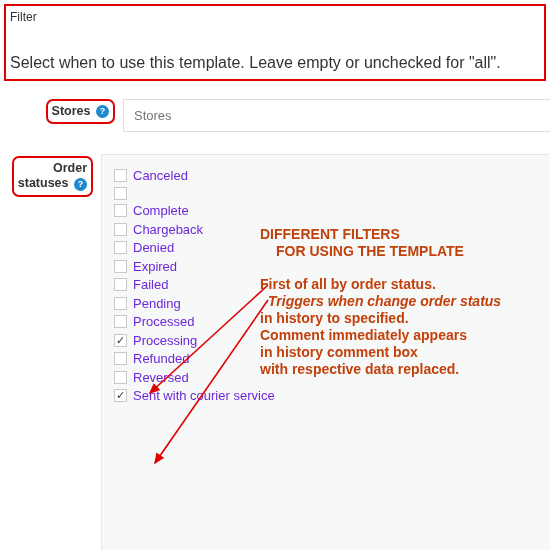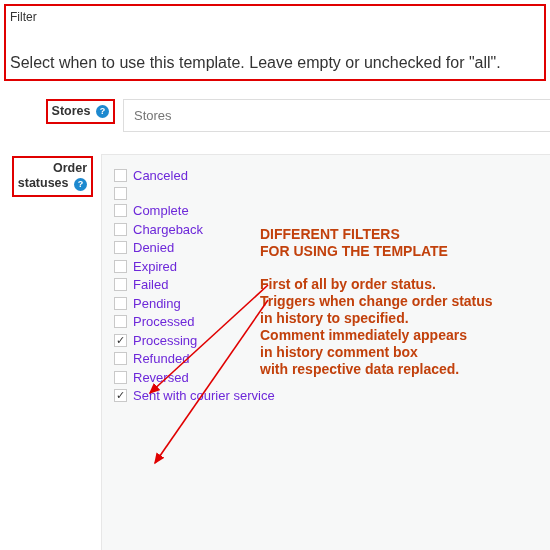--- a/index.html
+++ b/index.html
@@ -31,20 +31,21 @@
     width: 95px;
     text-align: right;
     padding-right: 8px;
     font-weight: 600;
     font-size: 12.5px;
     color: #333;
     line-height: 1.25;
   }
   .label-wrap {
     display: inline-block;
+    border-radius: 7px;
   }
   .help-icon {
     display: inline-block;
     width: 13px;
     height: 13px;
     border-radius: 50%;
     background: #1d89cf;
     color: #fff;
     font-size: 9px;
     line-height: 13px;
@@ -195,23 +196,23 @@
         <span class="status-label">Reversed</span>
       </div>
       <div class="status-item">
         <span class="cb checked"></span>
         <span class="status-label">Sent with courier service</span>
       </div>
     </div>
 </div>
 
 <div class="annot" style="left:260px; top:225px;">DIFFERENT FILTERS</div>
-<div class="annot" style="left:260px; top:242px;">FOR USING THE TEMPLATE</div>
+<div class="annot" style="left:276px; top:242px;">FOR USING THE TEMPLATE</div>
 <div class="annot" style="left:260px; top:275px;">First of all by order status.</div>
-<div class="annot" style="left:260px; top:292px;">Triggers when change order status</div>
+<div class="annot" style="left:268px; top:292px;font-style:italic;">Triggers when change order status</div>
 <div class="annot" style="left:260px; top:309px;">in history to specified.</div>
 <div class="annot" style="left:260px; top:326px;">Comment immediately appears</div>
 <div class="annot" style="left:260px; top:343px;">in history comment box</div>
 <div class="annot" style="left:260px; top:360px;">with respective data replaced.</div>
 
 <svg class="arrows" width="550" height="550">
   <defs>
     <marker id="ah" markerWidth="8" markerHeight="8" refX="6" refY="3" orient="auto">
       <path d="M0,0 L7,3 L0,6 Z" fill="#e00000"></path>
     </marker>

